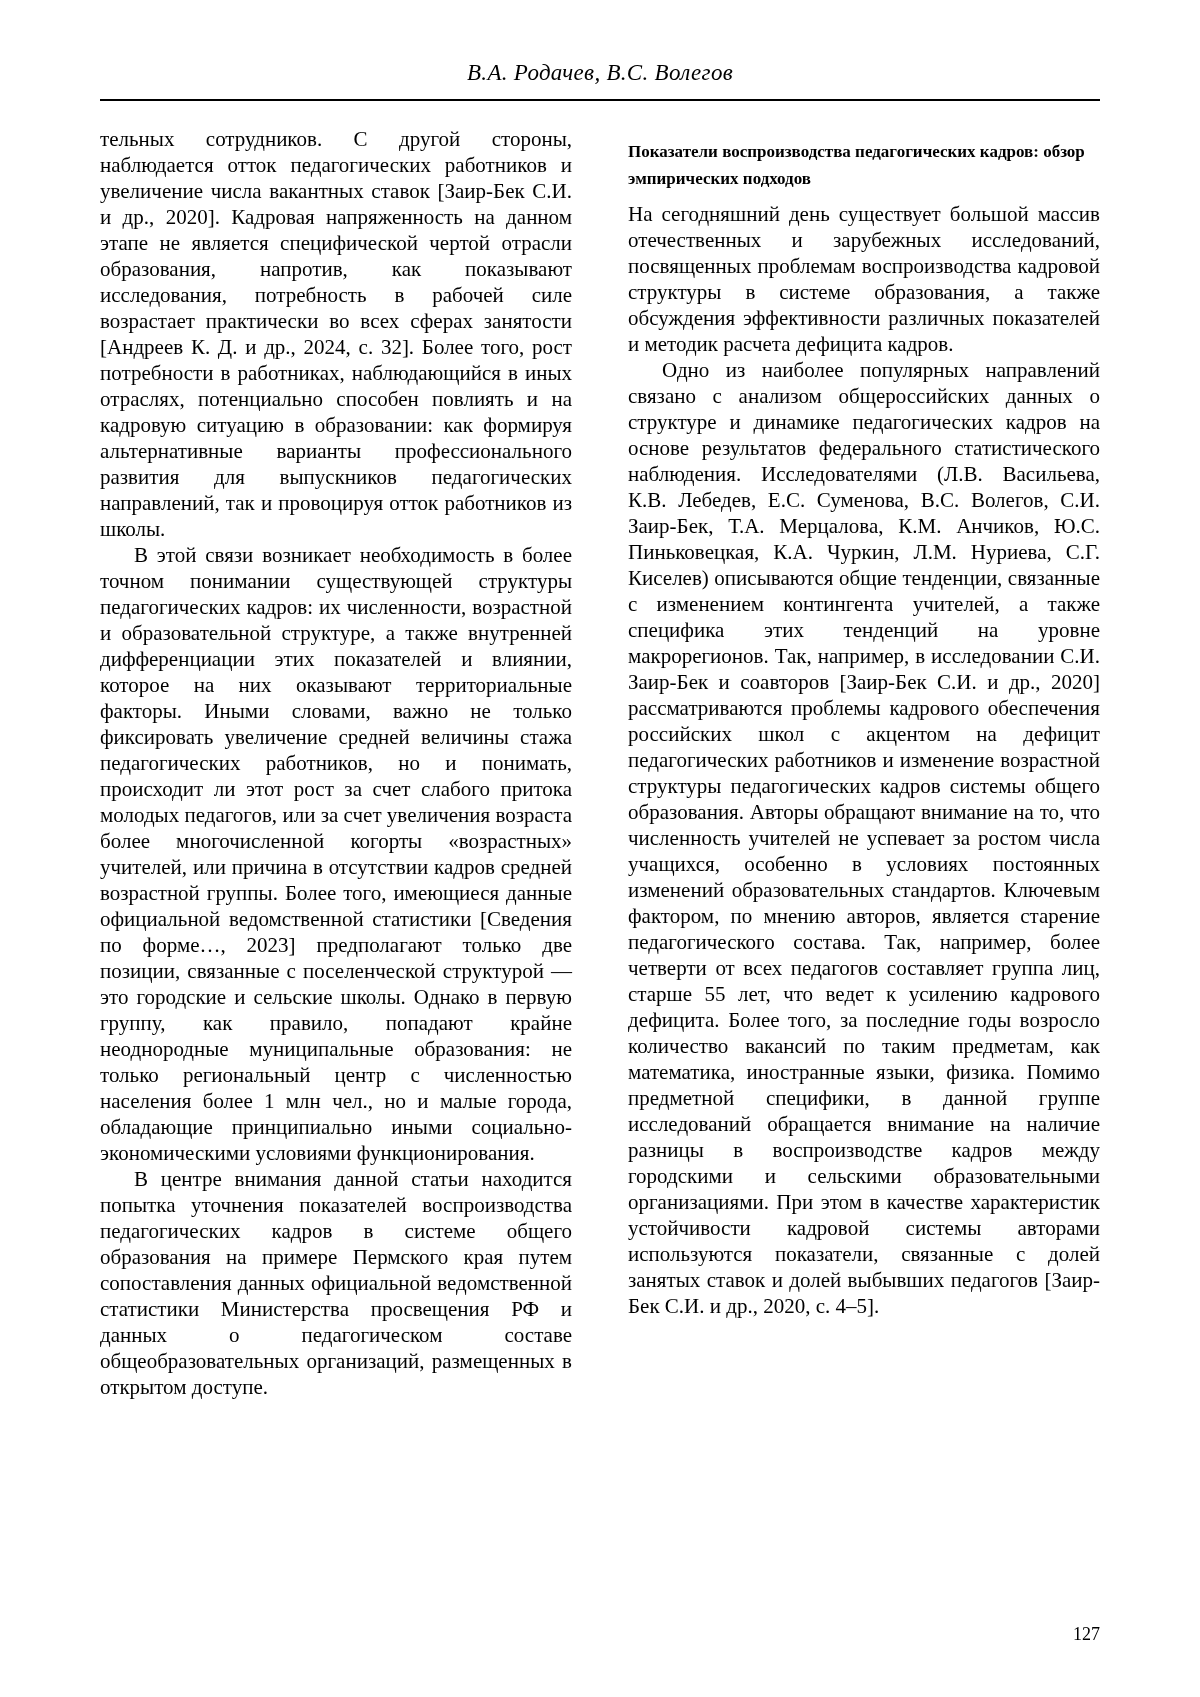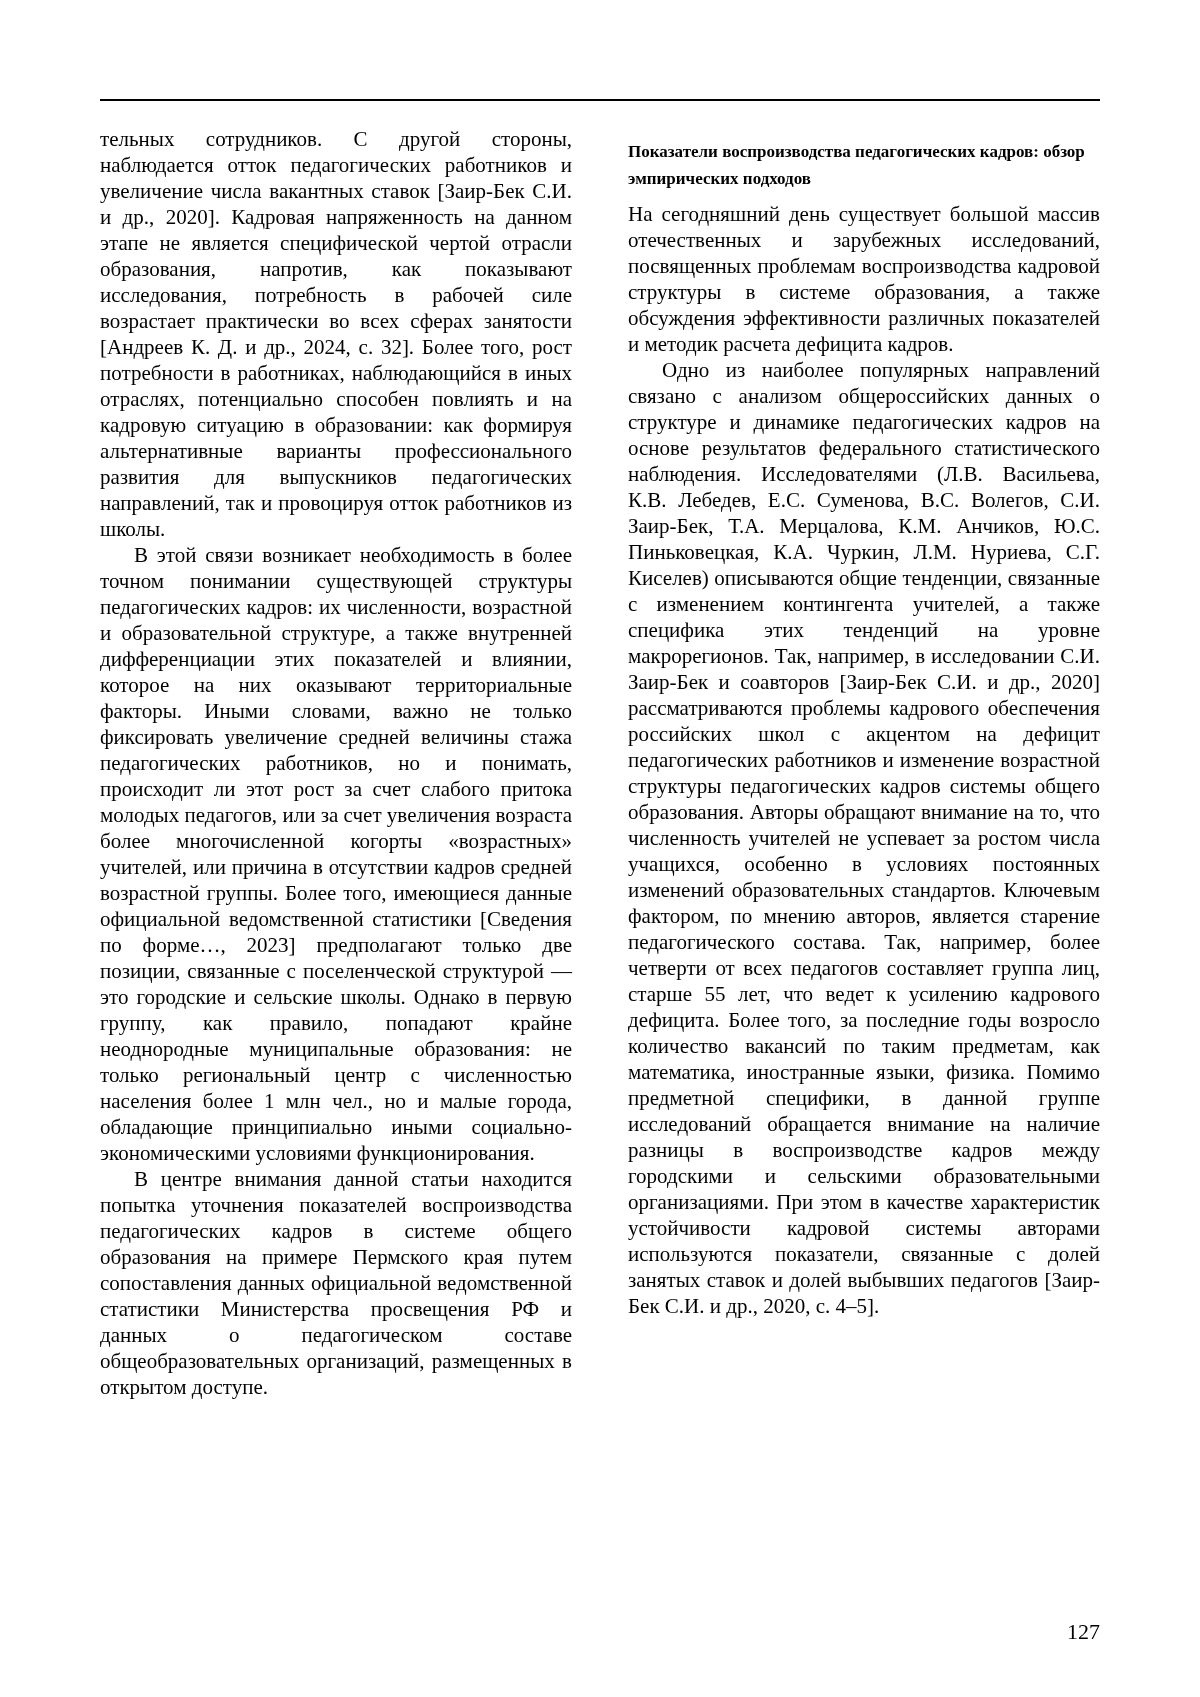--- a/index.html
+++ b/index.html
@@ -66,28 +66,29 @@
     line-height: 27px;
     font-weight: bold;
     text-align: left;
     text-indent: 0;
     margin: 12px 0 9px 0;
   }
   .pageno {
     position: absolute;
     bottom: 52px;
     right: 100px;
-    font-size: 22px;
+    font-size: 18px;
   }
 </style>
 </head>
 <body>
 
 <div class="page">
 
+  <div class="running-head">В.А. Родачев, В.С. Волегов</div>
 
   <div class="rule"></div>
 
   <div class="columns">
 
     <div class="col">
       <p class="first">тельных сотрудников. С другой стороны, наблюдается отток педагогических работников и увеличение числа вакантных ставок [Заир-Бек С.И. и др., 2020]. Кадровая напряженность на данном этапе не является специфической чертой отрасли образования, напротив, как показывают исследования, потребность в рабочей силе возрастает практически во всех сферах занятости [Андреев К. Д. и др., 2024, с. 32]. Более того, рост потребности в работниках, наблюдающийся в иных отраслях, потенциально способен повлиять и на кадровую ситуацию в образовании: как формируя альтернативные варианты профессионального развития для выпускников педагогических направлений, так и провоцируя отток работников из школы.</p>
       <p>В этой связи возникает необходимость в более точном понимании существующей структуры педагогических кадров: их численности, возрастной и образовательной структуре, а также внутренней дифференциации этих показателей и влиянии, которое на них оказывают территориальные факторы. Иными словами, важно не только фиксировать увеличение средней величины стажа педагогических работников, но и понимать, происходит ли этот рост за счет слабого притока молодых педагогов, или за счет увеличения возраста более многочисленной когорты «возрастных» учителей, или причина в отсутствии кадров средней возрастной группы. Более того, имеющиеся данные официальной ведомственной статистики [Сведения по форме…, 2023] предполагают только две позиции, связанные с поселенческой структурой — это городские и сельские школы. Однако в первую группу, как правило, попадают крайне неоднородные муниципальные образования: не только региональный центр с численностью населения более 1 млн чел., но и малые города, обладающие принципиально иными социально-экономическими условиями функционирования.</p>
       <p>В центре внимания данной статьи находится попытка уточнения показателей воспроизводства педагогических кадров в системе общего образования на примере Пермского края путем сопоставления данных официальной ведомственной статистики Министерства просвещения РФ и данных о педагогическом составе общеобразовательных организаций, размещенных в открытом доступе.</p>
     </div>

